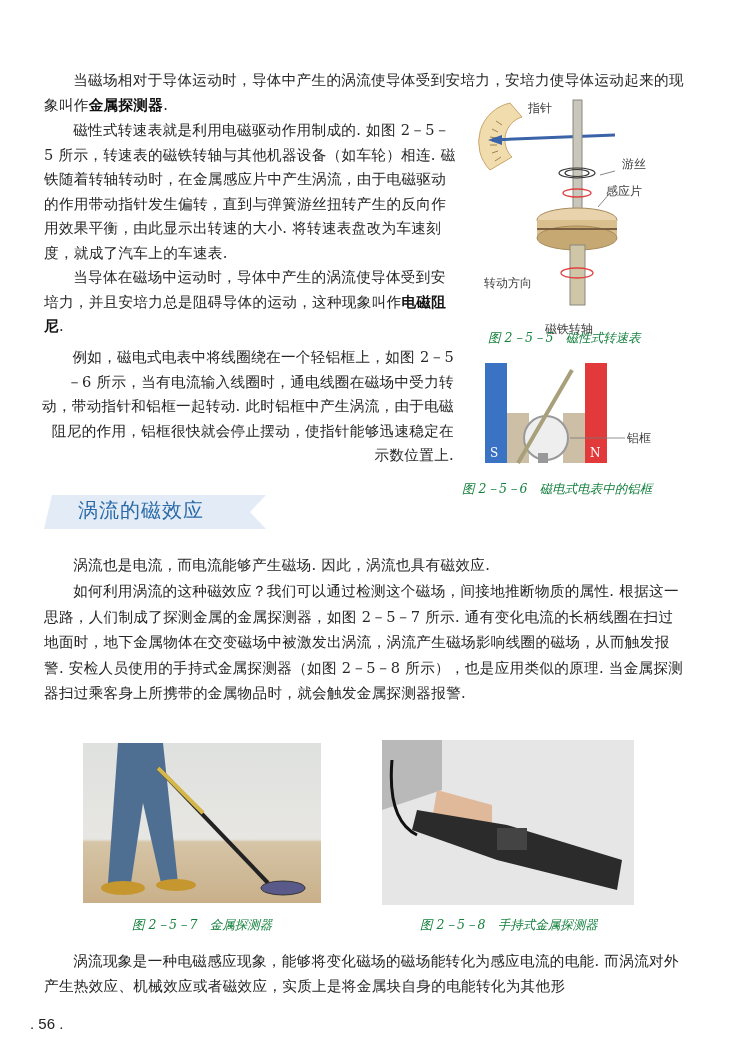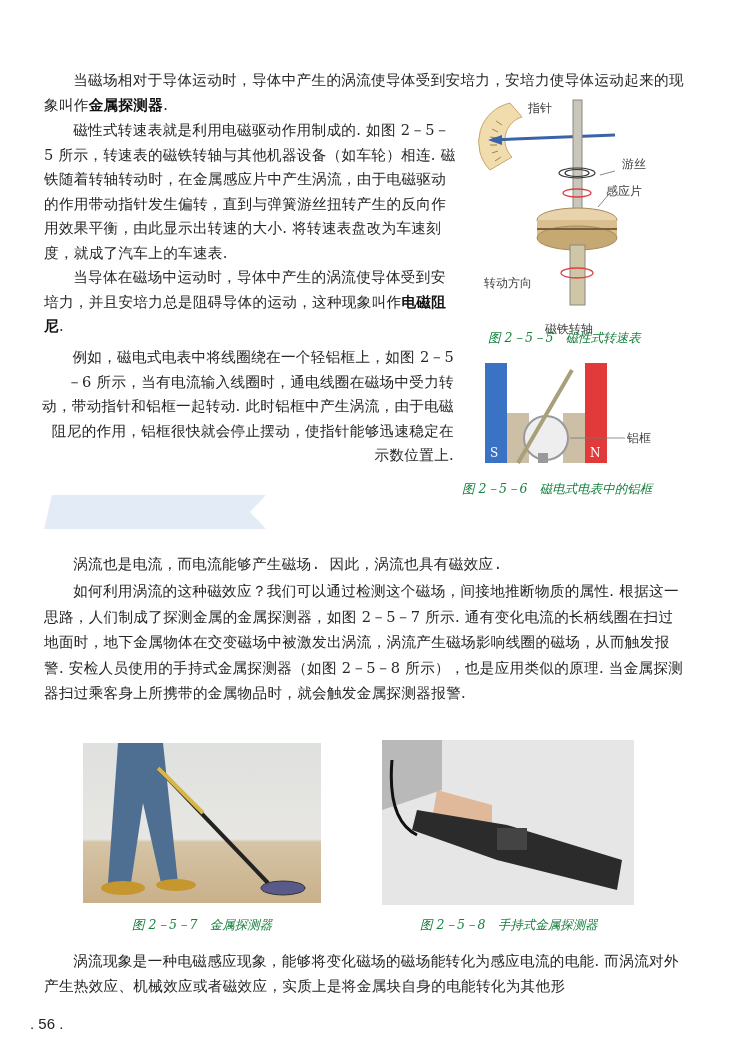--- a/index.html
+++ b/index.html
@@ -87,23 +87,24 @@
   <span class="label" style="left:10px; top:88px; color:#fff; font-size:12px;">S</span>
   <span class="label" style="left:110px; top:88px; color:#fff; font-size:12px;">N</span>
   <span class="label" style="left:147px; top:72px;">铝框</span>
 </div>
 <div class="caption" style="left:462px; top:481px;">图 2－5－6　磁电式电表中的铝框</div>
 
 <div class="banner">
   <svg width="222" height="34" viewBox="0 0 222 34">
     <polygon points="8,0 222,0 206,17 222,34 0,34 4,17" fill="#e3ecf6"></polygon>
   </svg>
+  <span class="banner-text">涡流的磁效应</span>
 </div>
 
-<div class="para indent" style="left:44px; top:553px; width:640px;font-family:Liberation Mono, monospace;">涡流也是电流，而电流能够产生磁场. 因此，涡流也具有磁效应.</div>
+<div class="para indent" style="left:44px; top:553px; width:640px;">涡流也是电流，而电流能够产生磁场. 因此，涡流也具有磁效应.</div>
 
 <div class="para indent" style="left:44px; top:578px; width:640px; line-height:25.5px;">如何利用涡流的这种磁效应？我们可以通过检测这个磁场，间接地推断物质的属性. 根据这一思路，人们制成了探测金属的金属探测器，如图 2－5－7 所示. 通有变化电流的长柄线圈在扫过地面时，地下金属物体在交变磁场中被激发出涡流，涡流产生磁场影响线圈的磁场，从而触发报警. 安检人员使用的手持式金属探测器（如图 2－5－8 所示），也是应用类似的原理. 当金属探测器扫过乘客身上所携带的金属物品时，就会触发金属探测器报警.</div>
 
 <div class="figure" style="left:83px; top:743px; width:238px; height:160px; background:linear-gradient(180deg,#dfe1df 0%,#e7e6e2 60%,#d5c4a6 62%,#c9b08a 100%);">
   <svg width="238" height="160" viewBox="0 0 238 160">
     <path d="M35 0 L80 0 L95 140 L78 140 L60 60 L48 140 L25 140 Z" fill="#4e6f92"></path>
     <ellipse cx="40" cy="145" rx="22" ry="7" fill="#c6972e"></ellipse>
     <ellipse cx="93" cy="142" rx="20" ry="6" fill="#c6972e"></ellipse>
     <line x1="75" y1="25" x2="185" y2="140" stroke="#222" stroke-width="4"></line>
     <line x1="75" y1="25" x2="120" y2="70" stroke="#d4b64a" stroke-width="4"></line>

